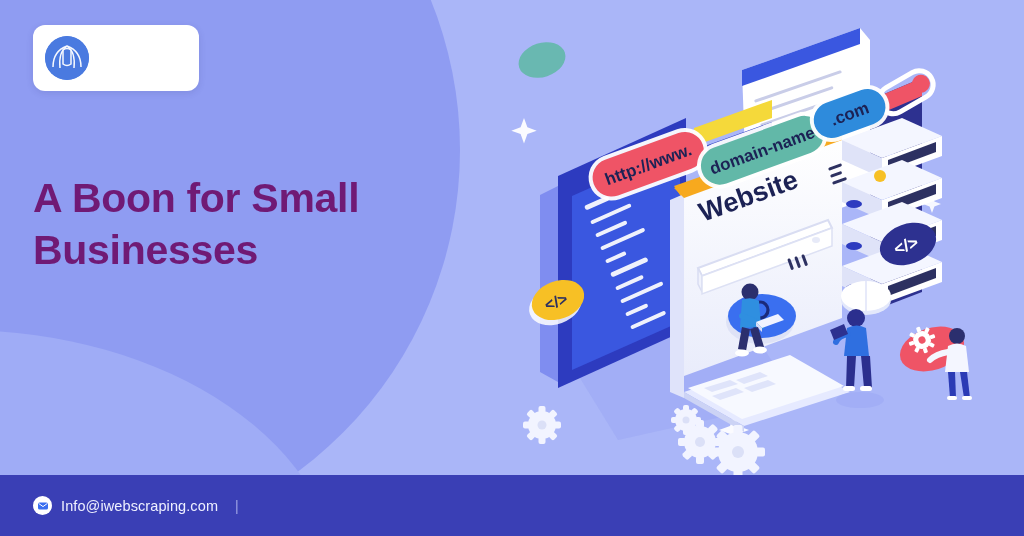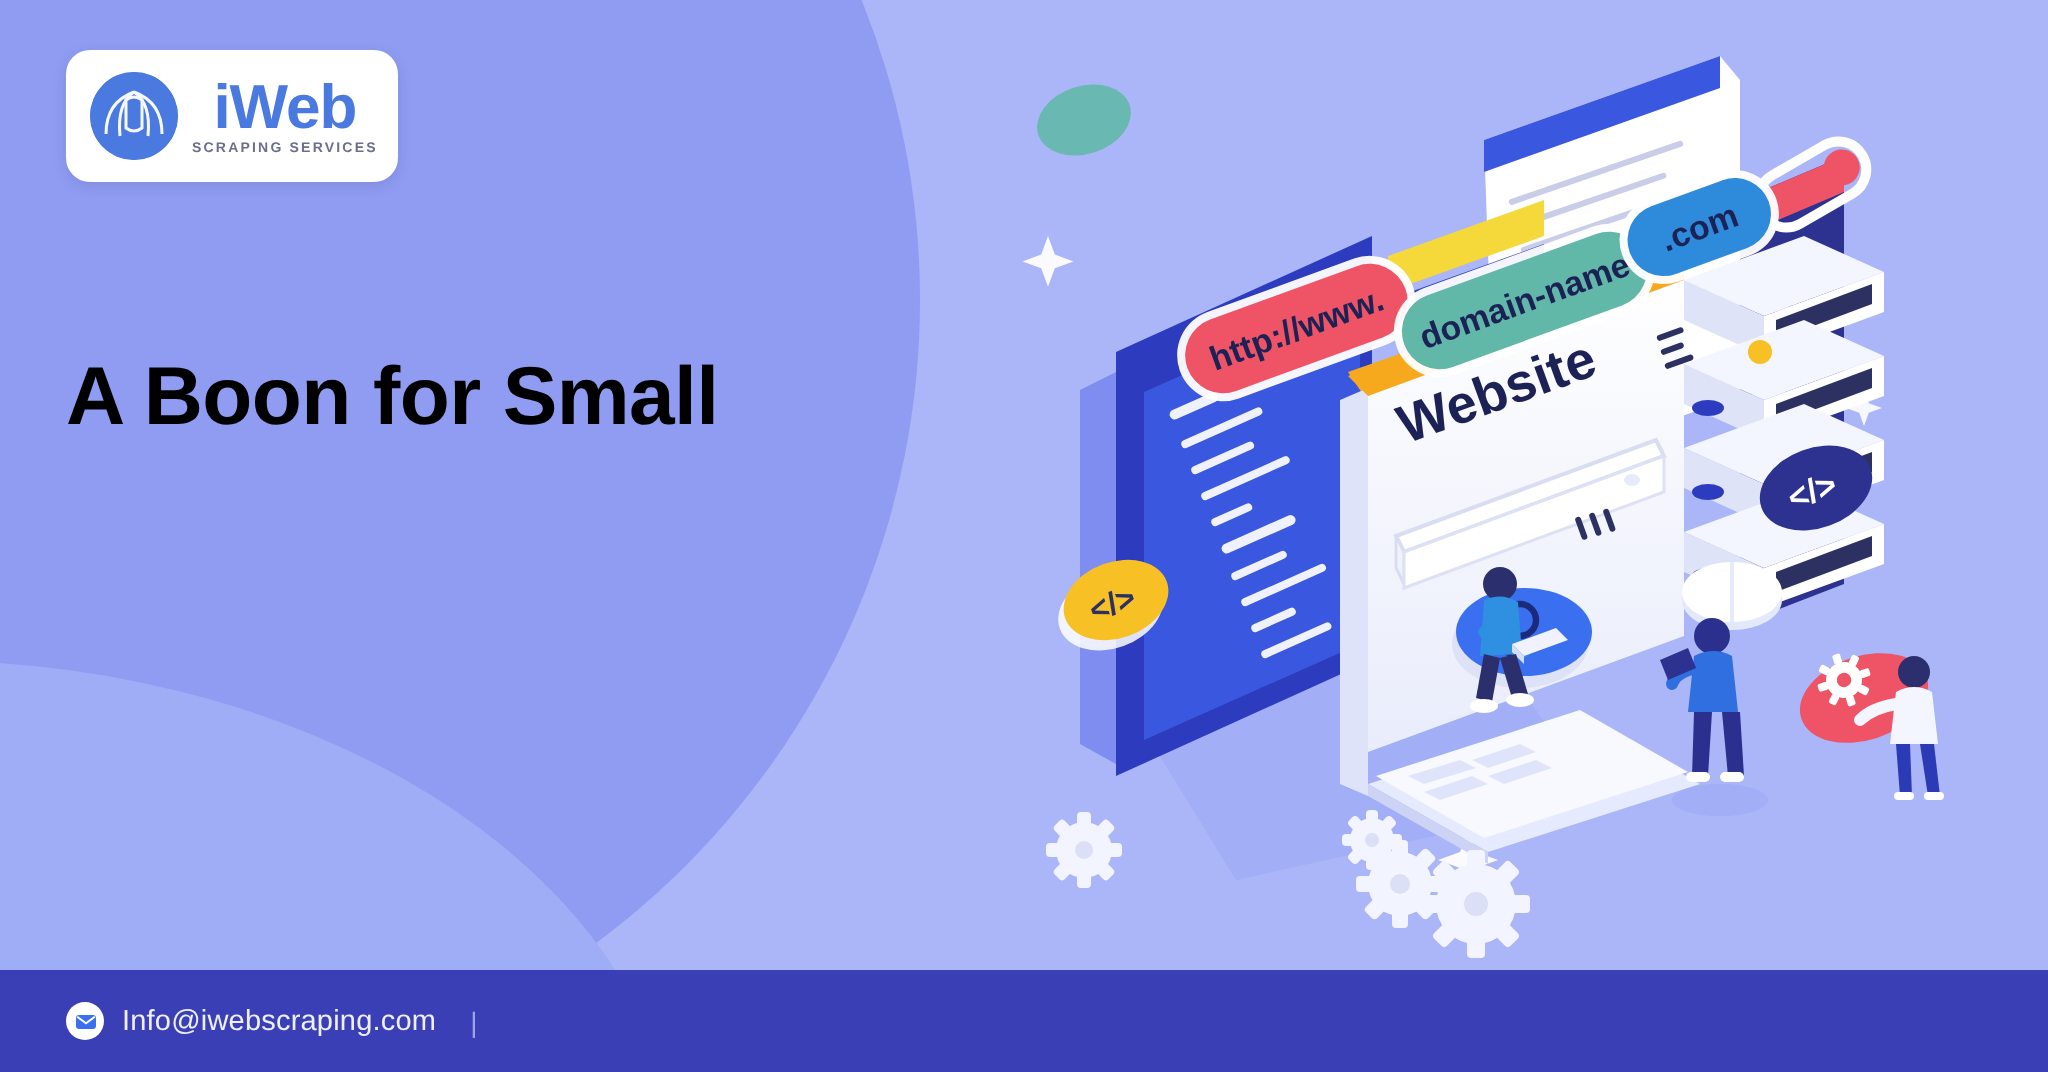--- a/index.html
+++ b/index.html
@@ -29,21 +29,21 @@
     left:-420px; top:330px;
     width:760px; height:520px;
     border-radius:50%;
     background:#9facf6;
   }
 
   
   .footer-bar {
     position:absolute;
     left:0; right:0; bottom:0;
-    height:51px;
+    height:61px;
     background:#3a3fb5;
     display:flex;
     align-items:center;
     padding-left:33px;
     gap:11px;
     z-index:40;
   }
   .footer-item { display:flex; align-items:center; gap:9px; }
   .footer-icon {
     width:19px; height:19px; border-radius:50%;
@@ -102,21 +102,21 @@
     z-index:30;
     width:470px;
   }
   .headline .l1, .headline .l2, .headline .l3 {
     font-size:41px; font-weight:bold;
     line-height:1.28;
     letter-spacing:-.3px;
     white-space:nowrap;
   }
   .headline .l1 { color:#222a8f; }
-  .headline .l2, .headline .l3 { color:#000000; }
+  .headline .l2, .headline .l3 { color:#701a75; }
 
   
   .stage {
     position:absolute;
     left:498px; top:0;
     width:526px; height:480px;
     z-index:20;
   }
   .stage svg { display:block; }
 
@@ -477,28 +477,25 @@
         <circle cx="22" cy="22" r="22" fill="#4a7ae0"></circle>
         <g stroke="#ffffff" stroke-width="1.5" fill="none" opacity=".95">
           <path d="M22,10 C16,14 14,22 15,32"></path>
           <path d="M22,10 C28,14 30,22 29,32"></path>
           <path d="M22,10 C11,14 8,22 8,31"></path>
           <path d="M22,10 C33,14 36,22 36,31"></path>
           <path d="M18,14 q4,-3 8,0 l0,14 q-4,3 -8,0 z"></path>
         </g>
       </svg>
     </div>
-    <div class="logo-words">
-      <div class="logo-title">iWeb</div>
-      <div class="logo-sub">SCRAPING SERVICES</div>
-    </div>
   </div>
 
   <div class="headline">
     <div class="l2">A Boon for Small</div>
+    <div class="l3">Businesses</div>
   </div>
 
   <div class="footer-bar">
     <div class="footer-item">
       <span class="footer-icon">
         <svg width="12" height="12" viewBox="0 0 12 12">
           <rect x="1" y="2.5" width="10" height="7" rx="1.6" fill="#3a6ff0"></rect>
           <path d="M1.6,3.4 L6,6.6 L10.4,3.4" stroke="#ffffff" stroke-width="1" fill="none"></path>
         </svg>
       </span>

